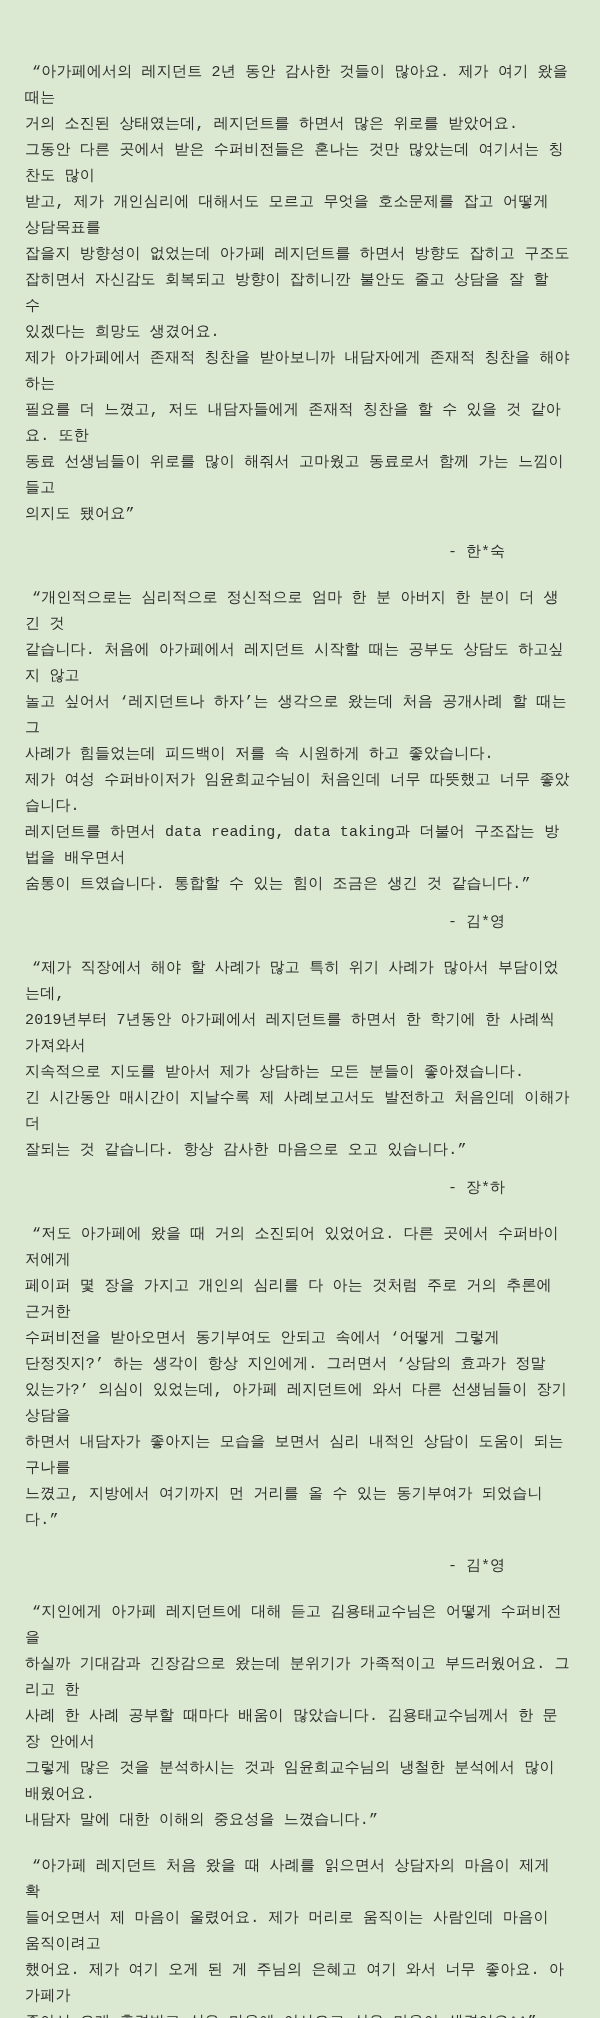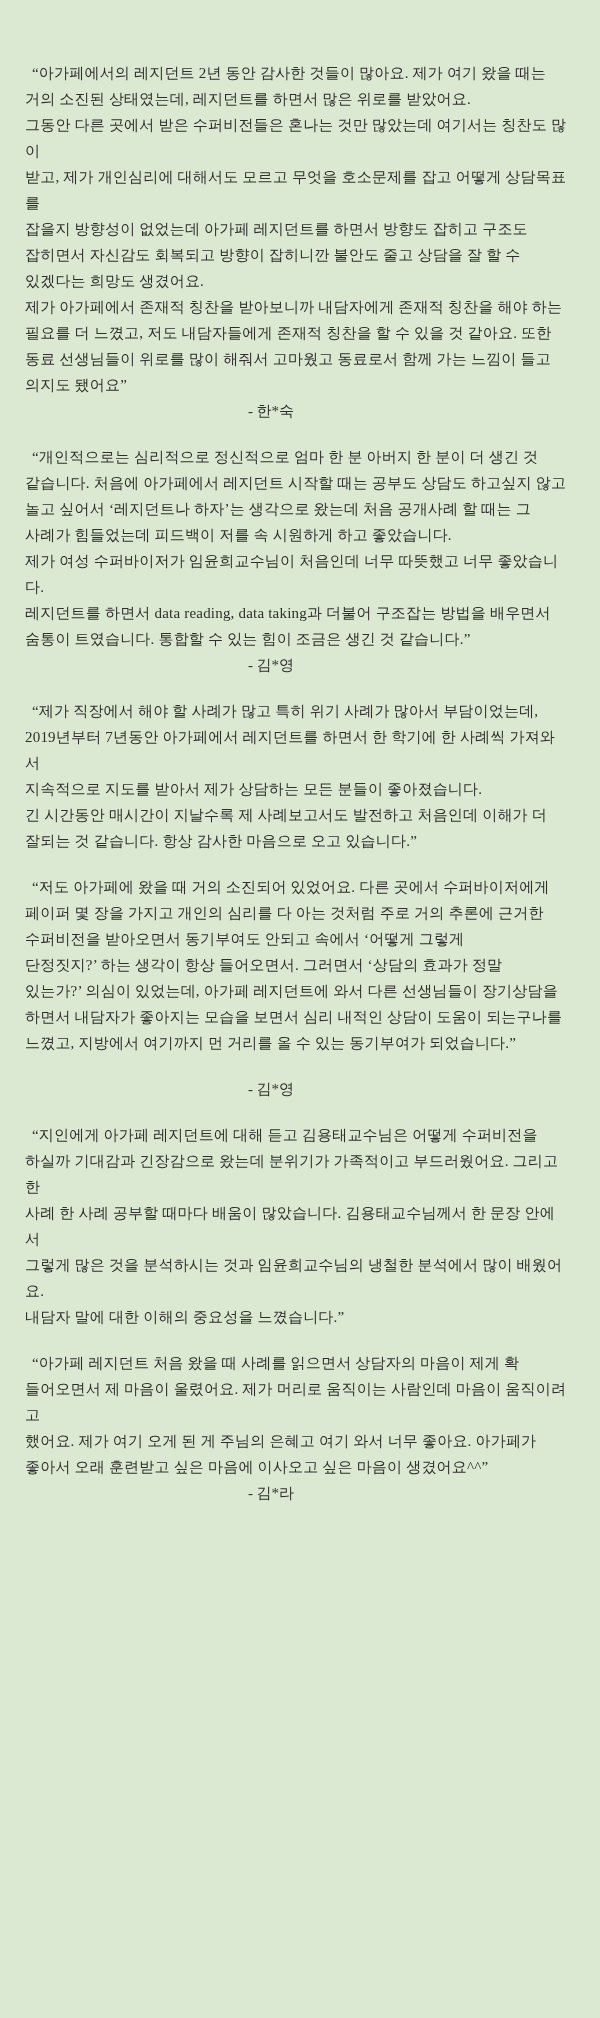--- a/index.html
+++ b/index.html
@@ -7,30 +7,30 @@
     width: 600px;
     min-height: 2018px;
     box-sizing: border-box;
     background: #dbe8d2;
     color: #2f2e2c;
     font-family: "Liberation Serif", "DejaVu Serif", serif;
     font-size: 15px;
     line-height: 26px;
     padding: 60px 30px 36px 25px;
   }
-  .testimonial { margin: 0 0 20px 0; }
+  .testimonial { margin: 0 0 20px 0; font-family: Liberation Mono, monospace; }
   .quote {
     margin: 0;
     white-space: pre-line;
     text-indent: 7px;
     letter-spacing: 0.2px;
   }
   .author {
-    margin: 0;
-    text-align: center;
+    margin: 12px;
+    text-align: right;
     padding-right: 53px;
   }
 </style>
 </head>
 <body style="background: rgb(219, 232, 210); color: rgb(47, 46, 44);">
 
 <div id="testimonial-list">
   <div class="testimonial">
     <p class="quote">“아가페에서의 레지던트 2년 동안 감사한 것들이 많아요. 제가 여기 왔을 때는
 거의 소진된 상태였는데, 레지던트를 하면서 많은 위로를 받았어요.
@@ -56,30 +56,31 @@
 숨통이 트였습니다. 통합할 수 있는 힘이 조금은 생긴 것 같습니다.”</p>
     <p class="author">- 김*영</p>
   </div>
 
   <div class="testimonial">
     <p class="quote">“제가 직장에서 해야 할 사례가 많고 특히 위기 사례가 많아서 부담이었는데,
 2019년부터 7년동안 아가페에서 레지던트를 하면서 한 학기에 한 사례씩 가져와서
 지속적으로 지도를 받아서 제가 상담하는 모든 분들이 좋아졌습니다.
 긴 시간동안 매시간이 지날수록 제 사례보고서도 발전하고 처음인데 이해가 더
 잘되는 것 같습니다. 항상 감사한 마음으로 오고 있습니다.”</p>
+    <p class="author">- 장*하</p>
   </div>
 
   <div class="testimonial">
   </div>
 
   <div class="testimonial">
     <p class="quote">“저도 아가페에 왔을 때 거의 소진되어 있었어요. 다른 곳에서 수퍼바이저에게
 페이퍼 몇 장을 가지고 개인의 심리를 다 아는 것처럼 주로 거의 추론에 근거한
 수퍼비전을 받아오면서 동기부여도 안되고 속에서 ‘어떻게 그렇게
-단정짓지?’ 하는 생각이 항상 들어오면서. 그러면서 ‘상담의 효과가 정말
+단정짓지?’ 하는 생각이 항상 지인에게. 그러면서 ‘상담의 효과가 정말
 있는가?’ 의심이 있었는데, 아가페 레지던트에 와서 다른 선생님들이 장기상담을
 하면서 내담자가 좋아지는 모습을 보면서 심리 내적인 상담이 도움이 되는구나를
 느꼈고, 지방에서 여기까지 먼 거리를 올 수 있는 동기부여가 되었습니다.”</p>
   </div>
 
 
   <div class="testimonial">
     <p class="author">- 김*영</p>
   </div>
 

